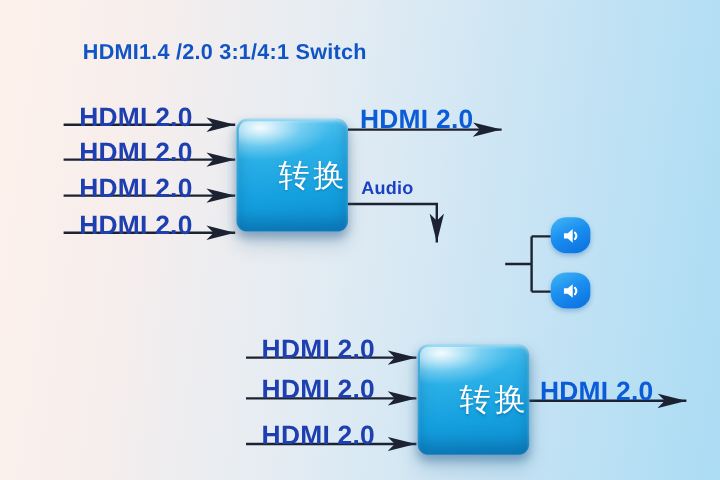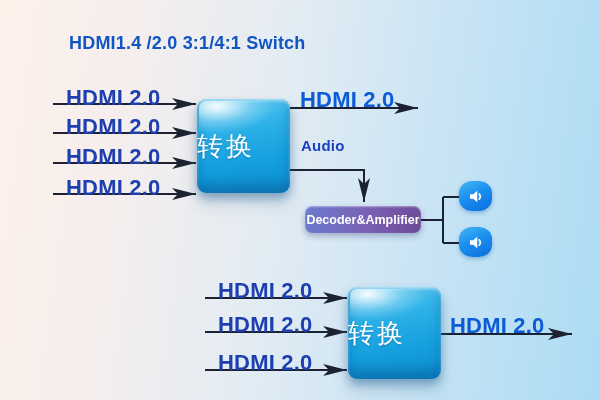--- a/index.html
+++ b/index.html
@@ -22,21 +22,21 @@
   }
   .lbl.out{color:#0b5cd6;}
   .lbl.audio{font-size:15px;color:#1c40c4;}
   .switch-box{
     position:absolute;width:93px;border-radius:9px;
     background:linear-gradient(172deg,#5ec8f0 0%,#2eb2e8 30%,#15a0df 65%,#0d8ed0 100%);
     box-shadow:inset 0 -9px 12px rgba(8,90,150,.5),
                inset 0 2px 3px rgba(255,255,255,.55),
                0 5px 8px rgba(30,90,140,.40),
                0 11px 16px rgba(60,110,150,.22);
-    display:flex;align-items:center;justify-content:flex-start;
+    display:flex;align-items:center;justify-content:flex-end;
   }
   .switch-box::before{
     content:"";position:absolute;inset:2px;border-radius:7px;pointer-events:none;
     background:radial-gradient(120% 55% at 20% 6%,rgba(255,255,255,.95) 0%,rgba(255,255,255,.25) 32%,rgba(255,255,255,0) 55%);
   }
   .switch-box .cn{
     position:relative;color:#fff;font-size:26px;font-weight:400;
     letter-spacing:3px;text-shadow:0 1px 2px rgba(0,70,110,.35);
   }
   .box-a{left:197px;top:99px;height:94px;}
@@ -88,29 +88,26 @@
     <path d="M441,334 L572,334" stroke="#1c2231" stroke-width="2" fill="none" marker-end="url(#arrow)"></path>
   </svg>
 
   <div class="title">HDMI1.4 /2.0 3:1/4:1 Switch</div>
 
   <div class="lbl" style="left:66px;top:85px">HDMI 2.0</div>
   <div class="lbl" style="left:66px;top:114px">HDMI 2.0</div>
   <div class="lbl" style="left:66px;top:144px">HDMI 2.0</div>
   <div class="lbl" style="left:66px;top:175px">HDMI 2.0</div>
   <div class="lbl out" style="left:300px;top:87px">HDMI 2.0</div>
-  <div class="lbl audio" style="left:301px;top:137px">Audio</div>
+  <div class="lbl audio" style="left:301px;top:149px">Audio</div>
 
   <div class="switch-box box-a">
     <span class="cn">转换</span>
   </div>
 
-  <div class="decoder">
-    <span>Decoder&amp;Amplifier</span>
-  </div>
 
   <div class="speaker speaker-1">
     <svg width="19" height="19" viewBox="0 0 24 24">
       <path d="M5 9.2 h4 l5.2-4.4 v14.4 l-5.2-4.4 H5 z" fill="#ffffff"></path>
       <path d="M16.6 8.6 a5.2 5.2 0 0 1 0 6.8" stroke="#ffffff" stroke-width="2.2" fill="none" stroke-linecap="round"></path>
     </svg>
   </div>
   <div class="speaker speaker-2">
     <svg width="19" height="19" viewBox="0 0 24 24">
       <path d="M5 9.2 h4 l5.2-4.4 v14.4 l-5.2-4.4 H5 z" fill="#ffffff"></path>

